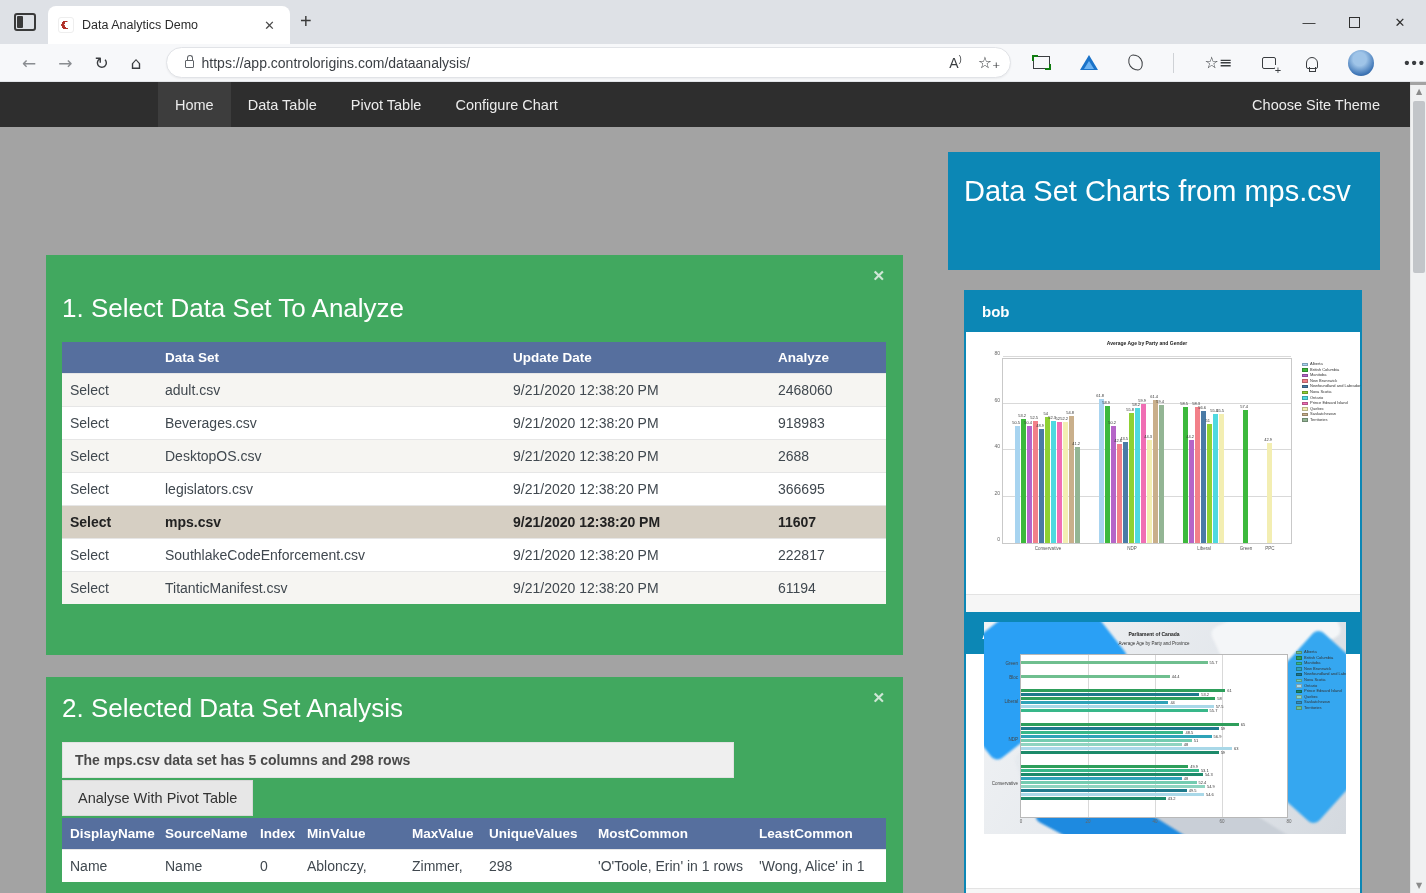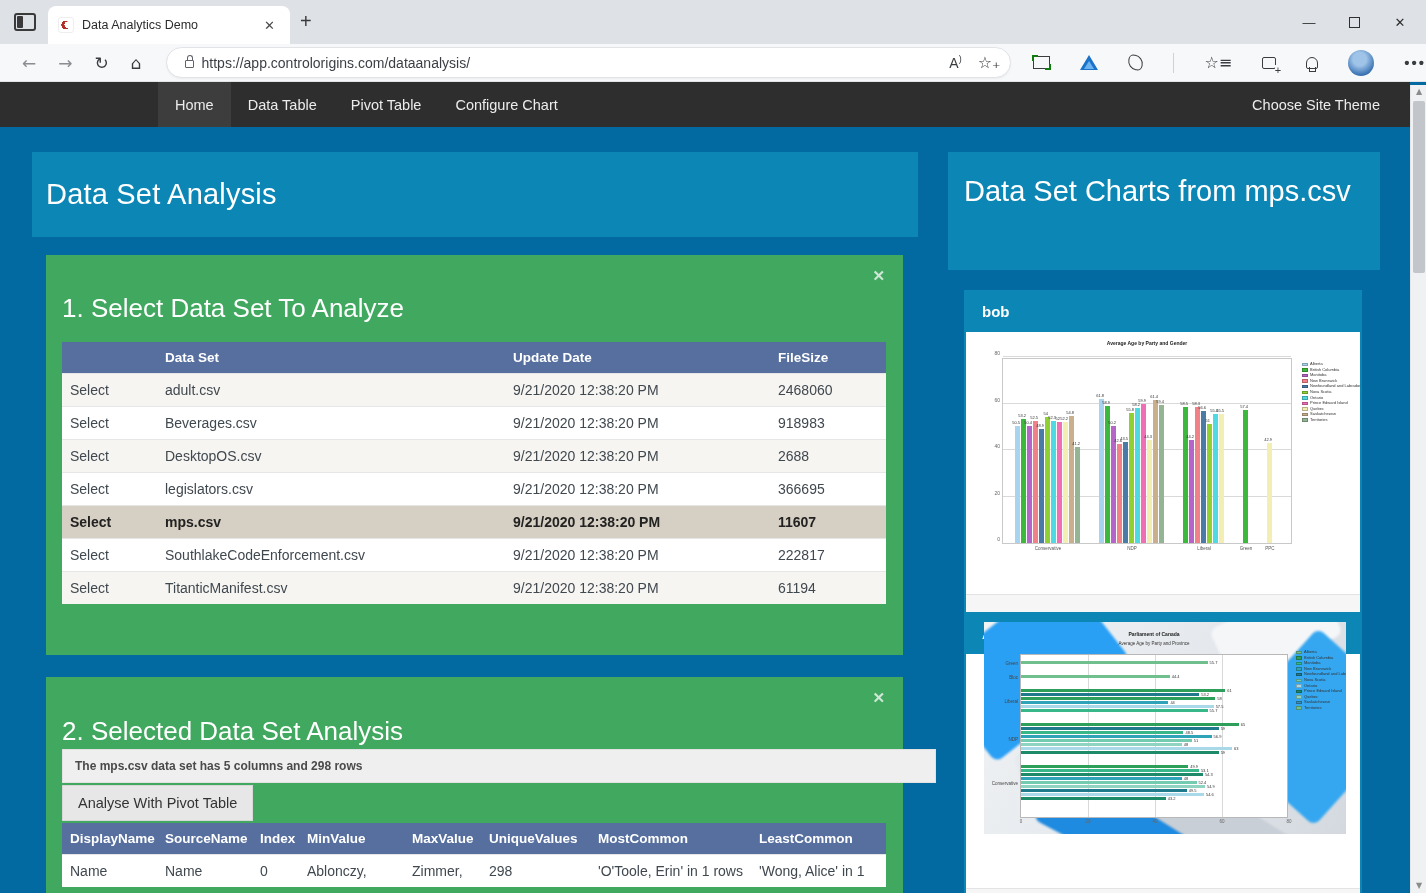--- a/index.html
+++ b/index.html
@@ -1,18 +1,18 @@
 <!DOCTYPE html>
 <html><head>
 <meta charset="utf-8">
 <style>
   * { margin:0; padding:0; box-sizing:border-box; }
   html,body { background:#555; }
   body { font-family:"Liberation Sans", sans-serif; }
-  .screen { position:relative; width:1426px; height:893px; background:#0369a1; overflow:hidden; margin:0 auto; }
+  .screen { position:relative; width:1426px; height:893px; background:#a3a3a3; overflow:hidden; margin:0 auto; }
 
   
   .tabstrip { position:absolute; left:0; top:0; width:1426px; height:44px; background:#dee1e6; display:flex; align-items:center; }
   .ws-icon { width:22px; height:18px; border:2px solid #3a3a3a; border-radius:3px; margin-left:14px; position:relative; background:#dee1e6; }
   .ws-icon::before { content:""; position:absolute; left:1px; top:1px; bottom:1px; width:6px; background:#3a3a3a; border-radius:1px; }
   .tab { position:absolute; left:48px; top:6px; width:242px; height:38px; background:#fff; border-radius:8px 8px 0 0; display:flex; align-items:center; padding:0 10px; }
   .favicon { width:16px; height:16px; border-radius:3px; background:
       radial-gradient(circle at 62% 48%, #fff 0 28%, transparent 29%),
       radial-gradient(circle at 48% 50%, #b03028 0 42%, transparent 43%), #fff;
       border:1px solid #eee; flex:0 0 auto; }
@@ -55,30 +55,30 @@
   .theme-link { position:absolute; right:30px; top:0; height:45px; display:flex; align-items:center; color:#ececec; font-size:14.5px; }
 
   
   .page-title-block { position:absolute; left:32px; top:152px; width:886px; height:85px; background:#0c87b5; color:#fff; display:flex; align-items:center; padding-left:14px; }
   .page-title-block h1 { font-size:29px; font-weight:300; letter-spacing:.2px; }
 
   .panel { position:absolute; left:46px; width:857px; background:#41a85f; padding:0 16px; }
   .panel1 { top:255px; height:400px; }
   .panel2 { top:677px; height:240px; }
   .panel h2 { color:#fff; font-size:26px; font-weight:300; padding-top:38px; margin-bottom:18px; }
-  .panel2 h2 { padding-top:39px; margin-bottom:2px; }
+  .panel2 h2 { padding-top:16px; margin-bottom:18px; }
   .panel-close { position:absolute; right:18px; top:12px; color:#cfe7d6; font-size:15px; font-weight:bold; }
 
   table.grid { border-collapse:collapse; table-layout:fixed; width:824px; background:#fff; font-size:14px; color:#40484f; }
   table.grid th { background:#566f9e; color:#fff; font-size:13.5px; font-weight:bold; text-align:left; padding:8px; }
   table.grid td { padding:8px; border-top:1px solid #e6e6e6; }
   tr.alt td { background:#f6f5f2; }
   tr.hl td { background:#d6cfc3; font-weight:bold; color:#222; }
 
-  .summary-bar { width:874px; background:#efefef; border:1px solid #e2e2e2; padding:9px 12px; font-weight:bold; font-size:12px; color:#4a4a4a; }
+  .summary-bar { width:672px; background:#efefef; border:1px solid #e2e2e2; padding:9px 12px; font-weight:bold; font-size:14px; color:#4a4a4a; }
   .pivot-btn { display:inline-block; background:#e7e7e7; border:1px solid #d8d8d8; padding:9px 15px; font-size:14.5px; color:#333; margin:2px 0 2px 0; }
 
   
   .side-title-block { position:absolute; left:948px; top:152px; width:432px; height:118px; background:#0c87b5; color:#fff; padding:22px 16px; }
   .side-title-block h1 { font-size:29px; font-weight:300; line-height:1.22; }
   .card { position:absolute; left:964px; width:398px; border:2px solid #0c87b5; background:#fff; }
   .card1 { top:290px; height:332px; }
   .card2 { top:612px; height:300px; }
   .card-head { background:#0c87b5; color:#fff; font-size:15px; font-weight:bold; padding:11px 16px; height:40px; }
   .card-foot { position:absolute; left:0; bottom:0; width:100%; height:26px; background:#f6f6f6; border-top:1px solid #e3e3e3; }
@@ -168,40 +168,37 @@
   <div class="sitenav">
     <div id="nav-items" style="display:flex">
         <div class="nav-item active">Home</div>
         <div class="nav-item">Data Table</div>
         <div class="nav-item">Pivot Table</div>
         <div class="nav-item">Configure Chart</div>
       </div>
     <div class="theme-link">Choose Site Theme</div>
   </div>
 
-  <div class="page-title-block">
-    <h1>Data Set Analysis</h1>
-  </div>
 
   <div class="panel panel1">
     <span class="panel-close">✕</span>
     <h2>1. Select Data Set To Analyze</h2>
     <table class="grid" id="ds-table">
       <colgroup>
           <col style="width:95px">
           <col style="width:348px">
           <col style="width:265px">
           <col style="width:116px">
         </colgroup>
       <thead>
           <tr id="ds-head">
             <th></th>
             <th>Data Set</th>
             <th>Update Date</th>
-            <th>FileSize</th>
+            <th>Analyze</th>
           </tr>
         </thead>
       <tbody id="ds-body">
           <tr class="alt">
             <td>Select</td>
             <td>adult.csv</td>
             <td>9/21/2020 12:38:20 PM</td>
             <td>2468060</td>
           </tr>
           <tr>

